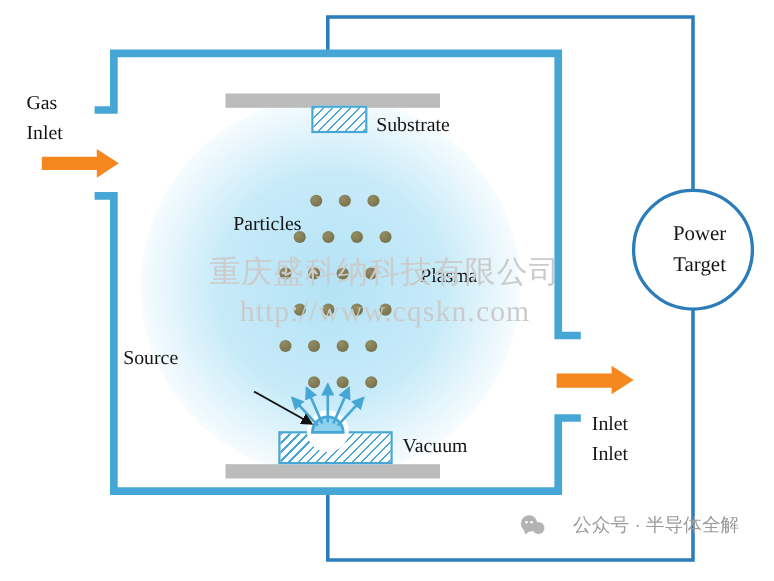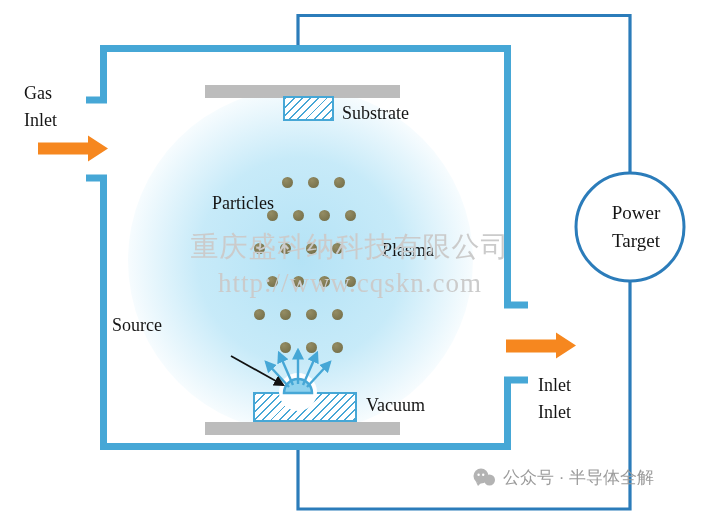--- a/index.html
+++ b/index.html
@@ -42,21 +42,21 @@
   .gapwhite{fill:#fff}
 
   .psu-label{position:absolute;left:575px;top:199px;width:122px;text-align:center;
     font-size:19px;line-height:28px;color:#151515}
   .psu-label span{display:block}
 
   .wm{position:absolute;left:150px;width:400px;text-align:center;color:var(--watermark-gray);white-space:nowrap}
   .wm.company{top:228px;font-size:28px;letter-spacing:1px}
   .wm.url{top:268px;font-size:27px;letter-spacing:1px}
 
-  .footer{position:absolute;left:472px;top:466px;display:flex;align-items:center;gap:7px;
+  .footer{position:absolute;left:472px;top:466px;display:flex;align-items:center;gap:25px;
     color:var(--footer-gray);font-size:17px;font-family:"Liberation Sans",sans-serif;white-space:nowrap}
 </style>
 </head>
 <body>
 
 <div class="stage">
 
   <div class="plasma"></div>
 
   <div class="bar top"></div>

